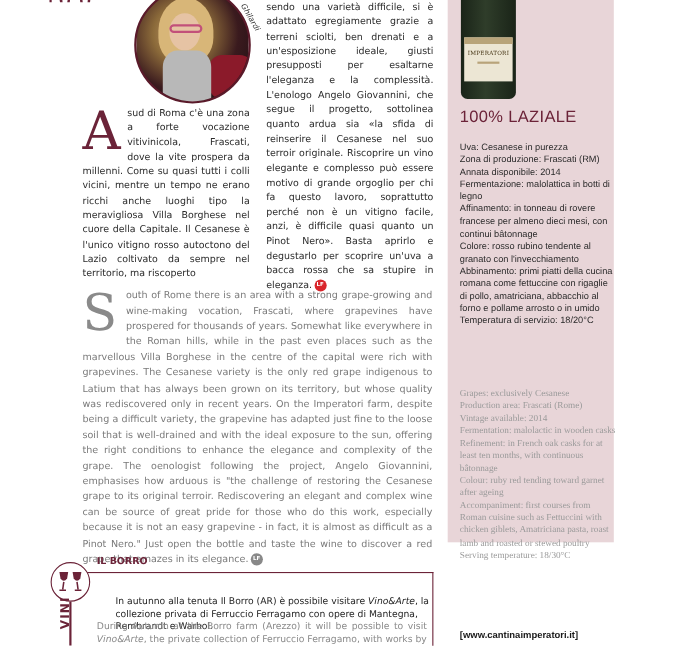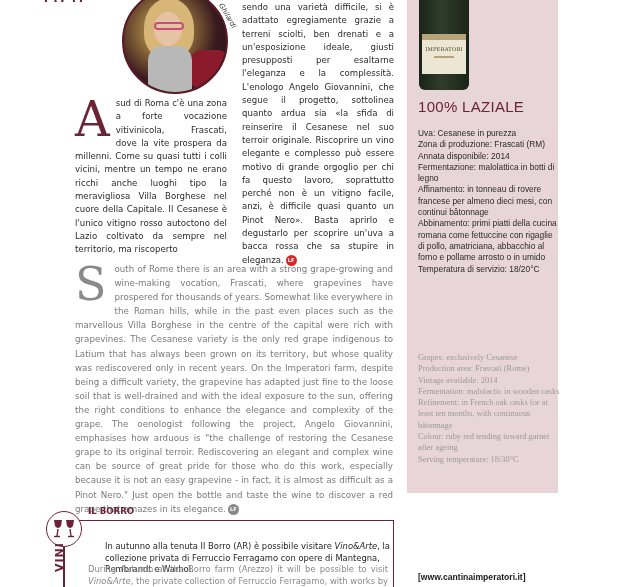--- a/index.html
+++ b/index.html
@@ -143,30 +143,32 @@
       <i></i>
     </div>
   </div>
   <div class="sb-title">100% LAZIALE</div>
   <div class="sb-it">
     <div>Uva: Cesanese in purezza</div>
     <div>Zona di produzione: Frascati (RM)</div>
     <div>Annata disponibile: 2014</div>
     <div>Fermentazione: malolattica in botti di legno</div>
     <div>Affinamento: in tonneau di rovere francese per almeno dieci mesi, con continui bâtonnage</div>
+    <div>Colore: rosso rubino tendente al granato con l'invecchiamento</div>
     <div>Abbinamento: primi piatti della cucina romana come fettuccine con rigaglie di pollo, amatriciana, abbacchio al forno e pollame arrosto o in umido</div>
     <div>Temperatura di servizio: 18/20°C</div>
   </div>
   <div class="sb-en">
     <div>Grapes: exclusively Cesanese</div>
     <div>Production area: Frascati (Rome)</div>
     <div>Vintage available: 2014</div>
     <div>Fermentation: malolactic in wooden casks</div>
     <div>Refinement: in French oak casks for at least ten months, with continuous bâtonnage</div>
     <div>Colour: ruby red tending toward garnet after ageing</div>
+    <div>Accompaniment: first courses from Roman cuisine such as Fettuccini with chicken giblets, Amatriciana pasta, roast lamb and roasted or stewed poultry</div>
     <div>Serving temperature: 18/30°C</div>
   </div>
   <a class="sb-link">[www.cantinaimperatori.it]</a>
 </aside>
 
 <div class="box"></div>
 <div class="box-vline"></div>
 <div class="box-circle">
   <svg width="24" height="22" viewBox="0 0 24 22">
     <path d="M2 2 L10 2 L9 8 Q6 12 3 8 Z" fill="#6b2338"></path>

